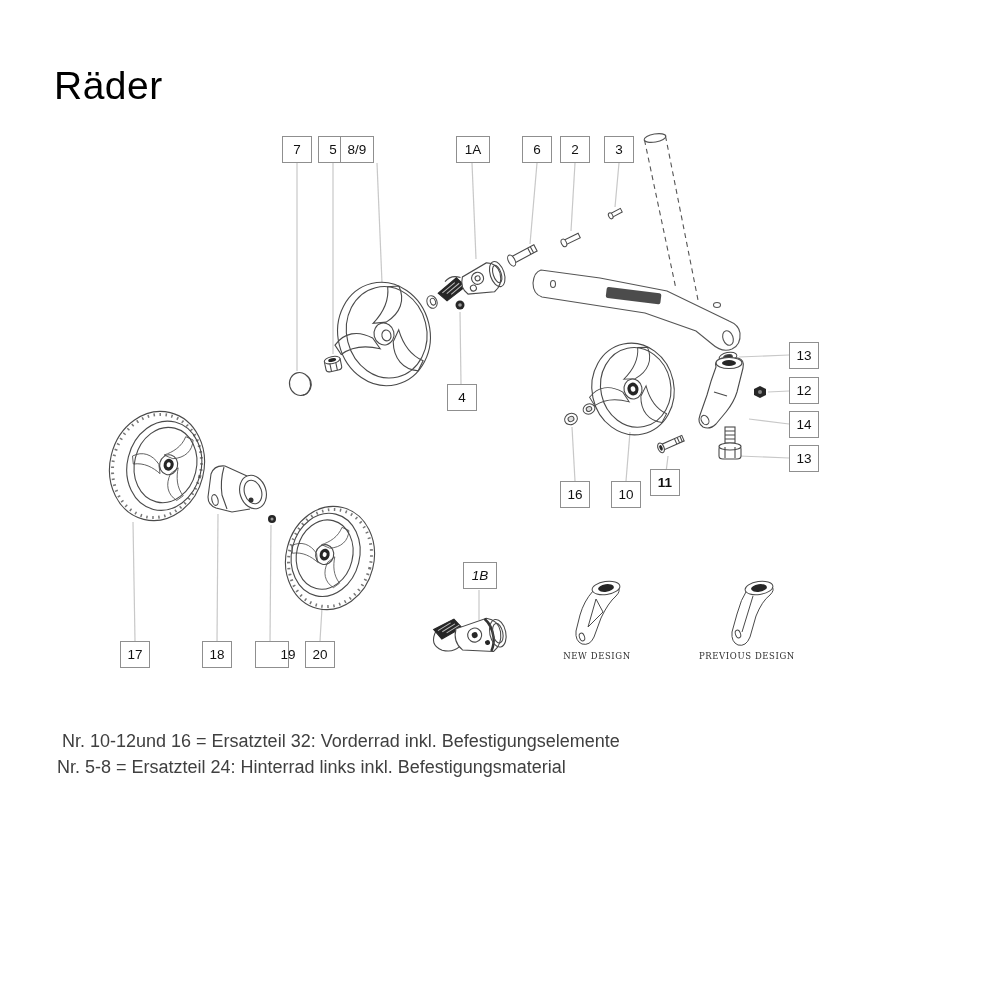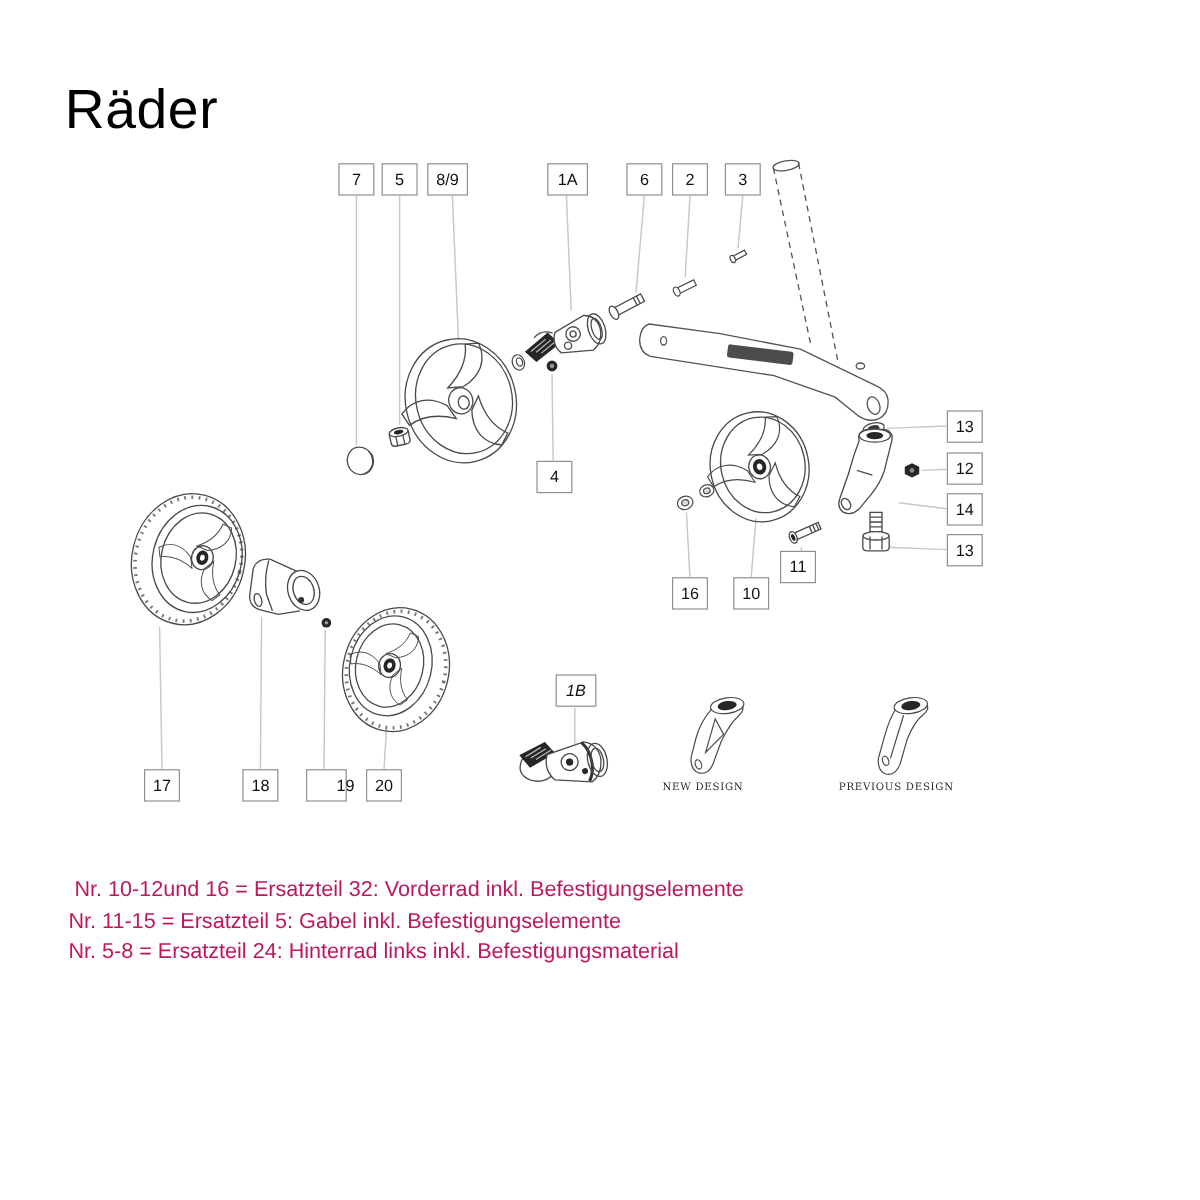--- a/index.html
+++ b/index.html
@@ -1,37 +1,37 @@
 <!DOCTYPE html>
 <html><head>
 <meta charset="utf-8">
 <style>
   html,body { margin:0; padding:0; }
   body {
     width:1000px; height:1000px; position:relative; background:#ffffff;
     font-family:"Liberation Sans", sans-serif; overflow:hidden;
   }
   #title {
-    position:absolute; left:54px; top:64px; font-size:46px; color:#000;
+    position:absolute; left:54px; top:64px; font-size:39px; color:#000;
     letter-spacing:0.5px;
   }
   #diagram-svg { position:absolute; left:0; top:0; }
   .callout {
     position:absolute; width:30px; height:27px; box-sizing:border-box;
     border:1px solid #8f8f8f; background:#fff; display:flex;
     align-items:center; justify-content:center; font-size:13.5px; color:#111;
   }
   .callout.wide { width:34px; }
   .design-label {
-    position:absolute; width:90px; text-align:left; white-space:nowrap;
+    position:absolute; width:90px; text-align:center; white-space:nowrap;
     font-family:"DejaVu Serif", serif; font-size:8.5px; color:#2e2e2e;
     letter-spacing:0.6px;
   }
   #legend {
-    position:absolute; left:57px; top:729px; font-size:18px; color:#be185d;
+    position:absolute; left:57px; top:729px; font-size:18px; color:#404040;
     line-height:25.5px;
   }
   #legend .legend-line.first { padding-left:5px; }
 </style>
 </head>
 <body>
 
 <div id="title">Räder</div>
 
 <svg id="diagram-svg" width="1000" height="1000" viewBox="0 0 1000 1000">
@@ -259,39 +259,38 @@
     <path d="M747,590 Q741,599 737,614 L732,632 Q731,642 738,645 Q746,647 750,637 L756,616 Q762,601 770,595 Q775,590 772,587" fill="#ffffff"></path>
     <ellipse cx="759" cy="588" rx="14" ry="6.5" transform="rotate(-8 759 588)" fill="#ffffff"></ellipse>
     <ellipse cx="759" cy="588" rx="8" ry="3.8" transform="rotate(-8 759 588)" fill="#262626" stroke="none"></ellipse>
     <path d="M753,596 L742,632"></path>
     <ellipse cx="738" cy="634" rx="2.5" ry="4" transform="rotate(-20 738 634)"></ellipse>
   </g>
 </svg>
 
 <div class="callout" style="left:282px; top:136px;">7</div>
 <div class="callout" style="left:318px; top:136px;">5</div>
-<div class="callout wide" style="left:356px; top:136px;">8/9</div>
+<div class="callout wide" style="left:340px; top:136px;">8/9</div>
 <div class="callout wide" style="left:456px; top:136px;">1A</div>
 <div class="callout" style="left:522px; top:136px;">6</div>
 <div class="callout" style="left:560px; top:136px;">2</div>
 <div class="callout" style="left:604px; top:136px;">3</div>
 <div class="callout" style="left:789px; top:342px;">13</div>
 <div class="callout" style="left:789px; top:377px;">12</div>
 <div class="callout" style="left:789px; top:411px;">14</div>
 <div class="callout" style="left:789px; top:445px;">13</div>
 <div class="callout" style="left:447px; top:384px;">4</div>
 <div class="callout" style="left:560px; top:481px;">16</div>
 <div class="callout" style="left:611px; top:481px;">10</div>
-<div class="callout" style="left:650px; top:459px;">11</div>
+<div class="callout" style="left:650px; top:469px;font-weight:bold;">11</div>
 <div class="callout wide" style="left:463px; top:562px;font-style:italic;">1B</div>
 <div class="callout" style="left:120px; top:641px;">17</div>
 <div class="callout" style="left:202px; top:641px;">18</div>
 <div class="callout" style="left:255px; top:641px;padding-left:32px;">19</div>
 <div class="callout" style="left:305px; top:641px;">20</div>
 
 <div class="design-label" style="left:552px; top:651px;">NEW DESIGN</div>
 <div class="design-label" style="left:699px; top:651px;">PREVIOUS DESIGN</div>
 
 <div id="legend">
   <div class="legend-line first">Nr. 10-12und 16 = Ersatzteil 32: Vorderrad inkl. Befestigungselemente</div>
-  <div class="legend-line">Nr. 11-15 = Ersatzteil 5: Gabel inkl. Befestigungselemente</div>
   <div class="legend-line">Nr. 5-8 = Ersatzteil 24: Hinterrad links inkl. Befestigungsmaterial</div>
 </div>
 
 </body></html>

